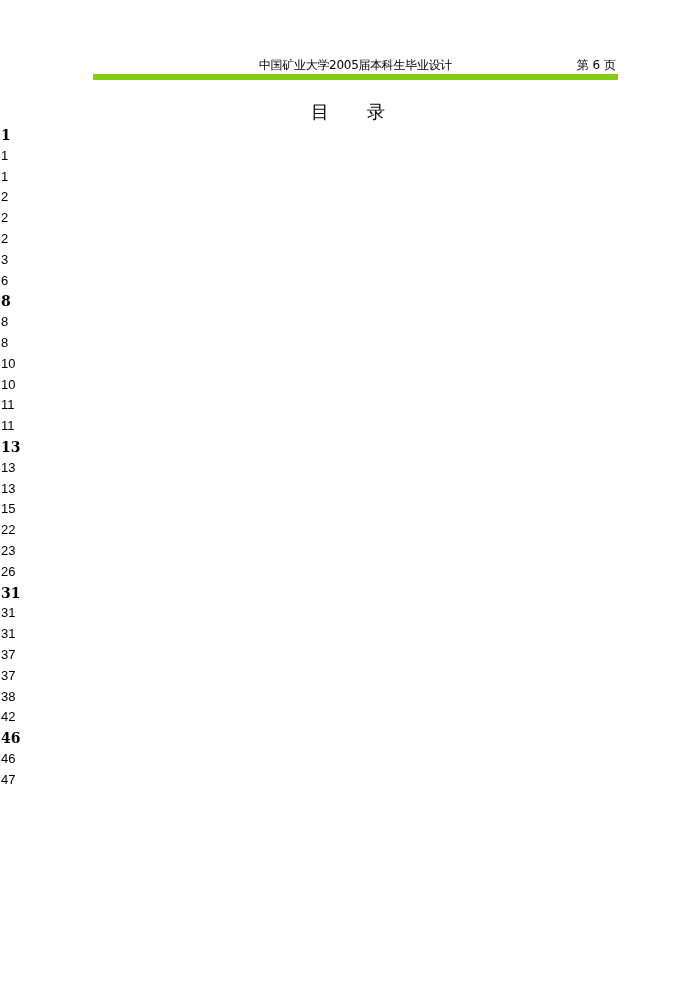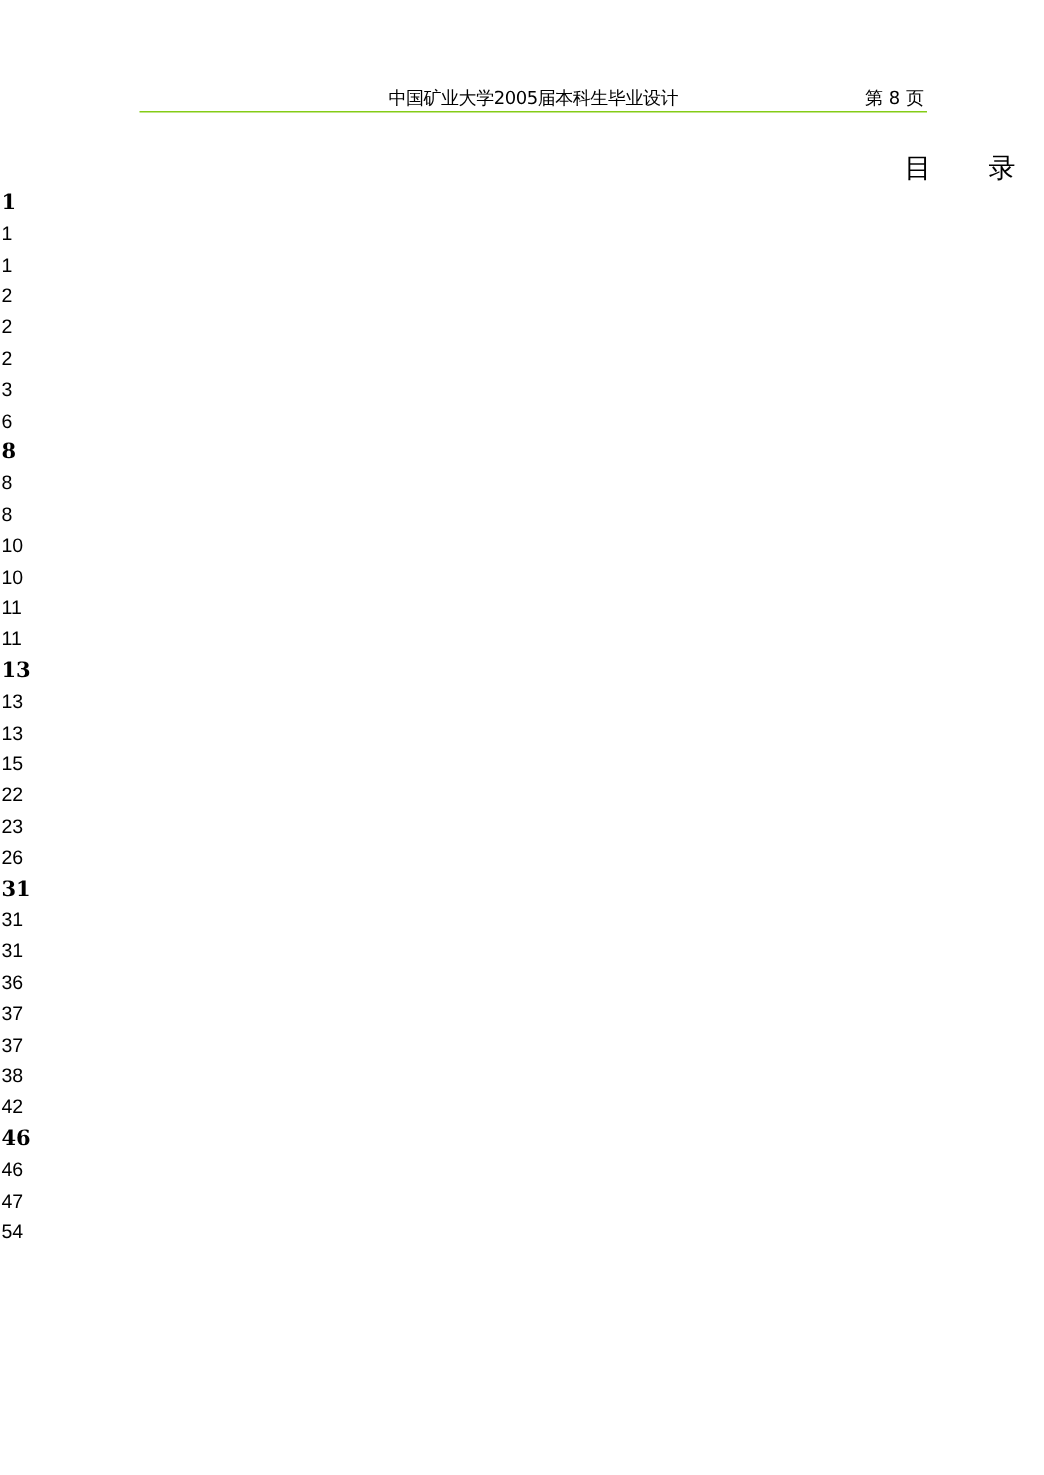--- a/index.html
+++ b/index.html
@@ -1,21 +1,21 @@
 <!DOCTYPE html>
 <html><head>
 <meta charset="utf-8">
 <style>
   html, body { margin: 0; padding: 0; background: #ffffff; }
   body { width: 696px; height: 983px; position: relative; overflow: hidden; font-family: "DejaVu Sans", "Liberation Sans", sans-serif; color: #000; }
   .page { position: absolute; left: 0; top: 0; width: 696px; height: 983px; background: #fff; }
-  .header { position: absolute; left: 93px; top: 56px; width: 525px; height: 18px; border-bottom: 1px solid #84cc16; font-size: 12px; line-height: 16px; }
+  .header { position: absolute; left: 93px; top: 56px; width: 525px; height: 18px; border-bottom: 6px solid #84cc16; font-size: 12px; line-height: 16px; }
   .header .title { position: absolute; left: 0; right: 0; text-align: center; top: 1px; letter-spacing: -0.3px; }
   .header .pageno { position: absolute; right: 2px; top: 1px; }
-  .toc-title { position: absolute; left: 0; width: 696px; top: 101px; text-align: right; font-size: 18px; line-height: 22px; font-family: Liberation Serif, serif; }
+  .toc-title { position: absolute; left: 0; width: 696px; top: 101px; text-align: center; font-size: 18px; line-height: 22px; font-family: Liberation Serif, serif; }
   .toc-title span { display: inline-block; margin: 0 19px; }
   .toc { position: absolute; left: 0; top: 125px; width: 696px; }
   .row { position: relative; height: 20.8px; display: flex; align-items: baseline; box-sizing: border-box; }
   .row .label { white-space: nowrap; background: #fff; padding-right: 1px; }
   .row .leader { flex: 1; overflow: hidden; white-space: nowrap; }
   .row .leader::after { content: "....................................................................................................................................................................................................................................................."; }
   .row .page { white-space: nowrap; padding-left: 1px; }
   .lvl1 { padding-left: 95px; width: 622px; font-weight: bold; font-size: 14px; line-height: 20.8px; font-family: "DejaVu Serif", serif; }
   .lvl1 .leader { letter-spacing: 3px; }
   .lvl1 .label .txt { font-family: "DejaVu Sans", sans-serif; font-weight: bold; }
@@ -25,21 +25,21 @@
   .lvl3 .leader { font-size: 9px; letter-spacing: 0.2px; }
   .num { font-family: "Liberation Sans", sans-serif; font-weight: normal; }
   .lvl1 .num { font-family: "DejaVu Serif", serif; font-weight: bold; }
 </style>
 </head>
 <body>
 
 <div class="page">
   <div class="header">
     <span class="title">中国矿业大学2005届本科生毕业设计</span>
-    <span class="pageno">第 8 页</span>
+    <span class="pageno">第 6 页</span>
   </div>
 
   <div class="toc-title">
     <span>目</span><span>录</span>
   </div>
 
   <div class="toc" id="toc">
       <div class="row lvl1">
         <span class="label"><span class="num">1</span>&nbsp; <span class="txt">绪论</span></span>
         <span class="leader"></span>
@@ -158,25 +158,20 @@
       <div class="row lvl2">
         <span class="label"><span class="num">4.1</span> <span class="txt">齿轮传动的设计与计算</span></span>
         <span class="leader"></span>
         <span class="page num">31</span>
       </div>
       <div class="row lvl3">
         <span class="label"><span class="num">4.1.1</span> <span class="txt">基本的参数</span></span>
         <span class="leader"></span>
         <span class="page num">31</span>
       </div>
-      <div class="row lvl3">
-        <span class="label"><span class="num">4.1.3</span> <span class="txt">弯曲强度校核计算</span></span>
-        <span class="leader"></span>
-        <span class="page num">36</span>
-      </div>
       <div class="row lvl2">
         <span class="label"><span class="num">4.2</span> <span class="txt">轴的设计计算</span></span>
         <span class="leader"></span>
         <span class="page num">37</span>
       </div>
       <div class="row lvl3">
         <span class="label"><span class="num">4.2.1</span> <span class="txt">按扭转强度概略计算轴径</span></span>
         <span class="leader"></span>
         <span class="page num">37</span>
       </div>
@@ -197,20 +192,15 @@
       </div>
       <div class="row lvl2">
         <span class="label"><span class="num">5.1</span> <span class="txt">液压缸的设计</span></span>
         <span class="leader"></span>
         <span class="page num">46</span>
       </div>
       <div class="row lvl3">
         <span class="label"><span class="num">5.1.1</span> <span class="txt">钢筒的设计计算</span></span>
         <span class="leader"></span>
         <span class="page num">47</span>
-      </div>
-      <div class="row lvl3">
-        <span class="label"><span class="num">5.1.3</span> <span class="txt">液压缸的校核</span></span>
-        <span class="leader"></span>
-        <span class="page num">54</span>
       </div>
     </div>
 </div>
 
 </body></html>

